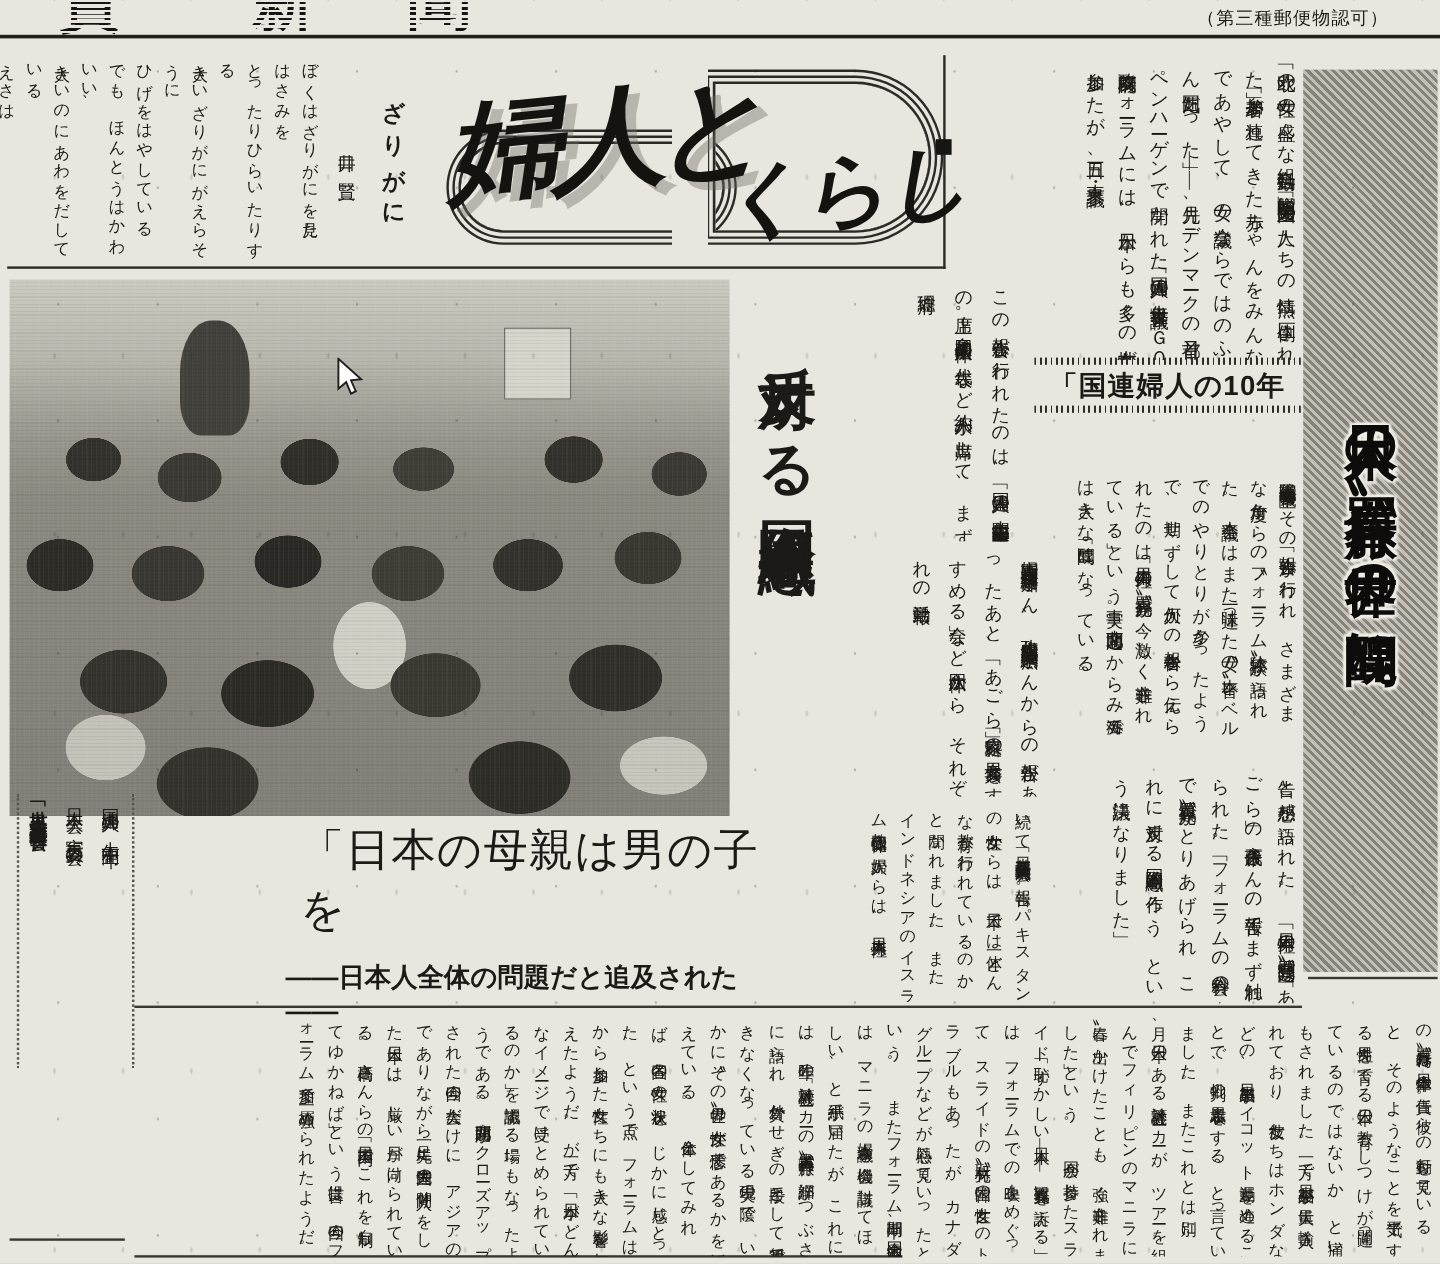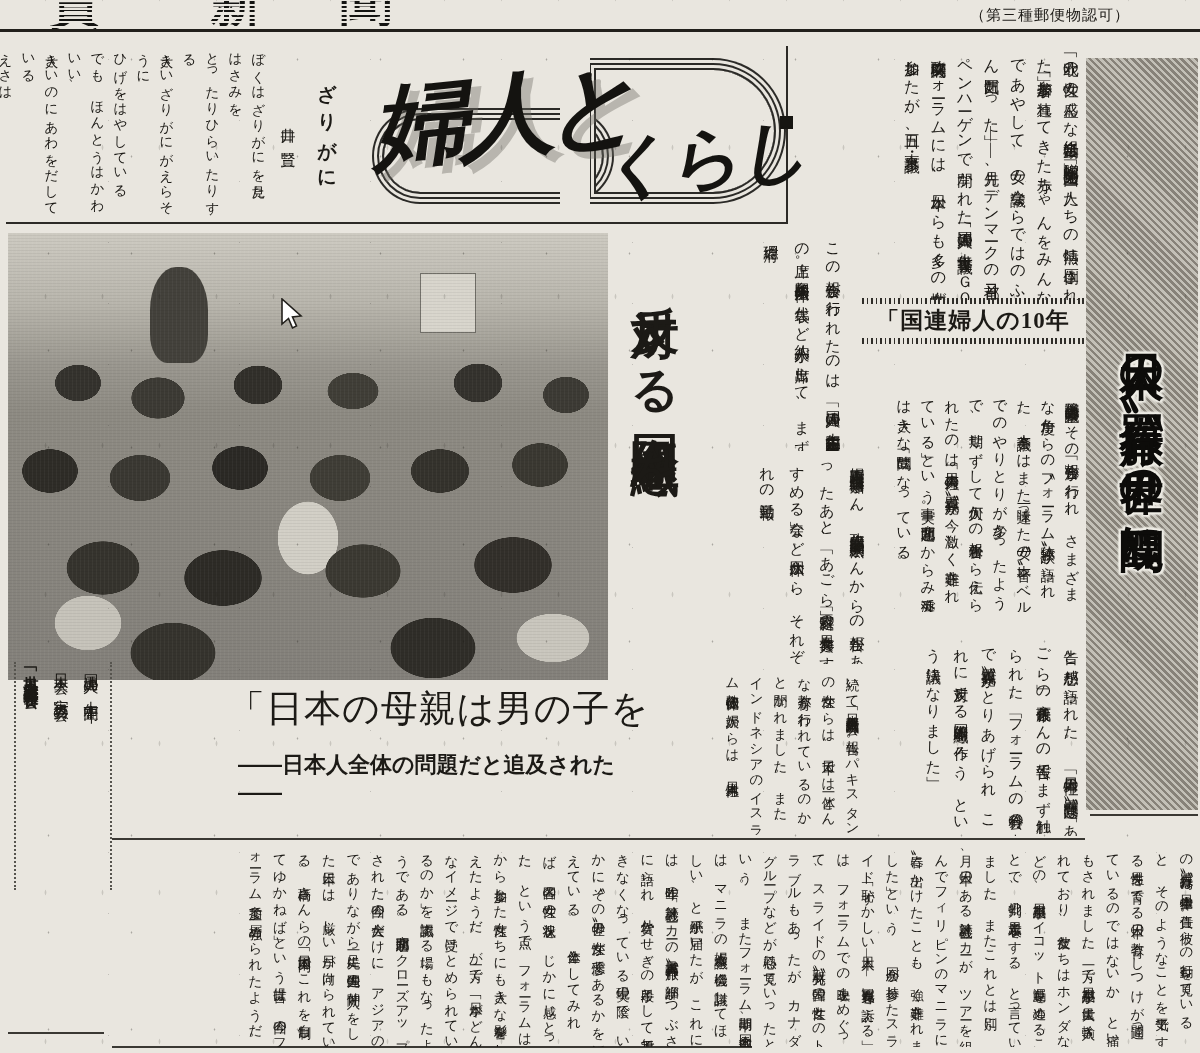--- a/index.html
+++ b/index.html
@@ -19,21 +19,21 @@
     background-position:7px 11px, 43px 29px, 17px 73px;
   }
   
   .mast-frag { position:absolute; top:0; height:30px; width:70px; overflow:hidden; }
   .mast-frag span {
     display:block; margin-top:-26px; font-size:52px; font-weight:900; line-height:56px;
     font-family:"Liberation Sans","DejaVu Sans",sans-serif;
     background:repeating-linear-gradient(0deg,#141412 0 2.2px,rgba(0,0,0,0) 2.2px 4.4px);
     -webkit-background-clip:text; background-clip:text; color:transparent;
   }
-  .postal { position:absolute; top:6px; left:970px; width:215px; font-size:15px; letter-spacing:1px; text-align:left; }
+  .postal { position:absolute; top:6px; left:970px; width:215px; font-size:15px; letter-spacing:1px; text-align:center; }
   .top-rule { position:absolute; top:29px; left:0; width:1200px; height:3px; background:#22201c; }
   
   .poem { position:absolute; left:12px; top:44px; width:336px; height:178px; writing-mode:vertical-rl; }
   .poem-title { font-size:19px; font-weight:700; letter-spacing:7px; padding-top:26px; line-height:42px; }
   .poem-author { font-size:15px; padding-top:72px; line-height:36px; letter-spacing:3px; }
   .poem-line { font-size:13.5px; line-height:23px; letter-spacing:1px; }
   .rule-under-poem { position:absolute; left:6px; top:222px; width:782px; height:2px; background:#2c2a26; }
   .logo-vrule { position:absolute; left:786px; top:46px; width:2px; height:178px; background:#2c2a26; }
   
   .swoosh-left { position:absolute; left:384px; top:120px; width:218px; height:72px; border-radius:40px;
@@ -79,40 +79,40 @@
   .photo-screen { position:absolute; left:412px; top:40px; width:56px; height:60px; background:#d8d5cc; border:1px solid #6f6d66; }
   .photo-speaker { position:absolute; left:142px; top:34px; width:58px; height:96px; background:#43413b; border-radius:45% 45% 30% 30%; }
   .cursor { position:absolute; left:280px; top:298px; z-index:60; }
   
   .photo-caption { position:absolute; left:14px; top:662px; width:98px; height:228px; writing-mode:vertical-rl;
     border-left:2px dotted #56544e; border-right:2px dotted #56544e; padding:0 4px; }
   .cap-col { font-size:15px; line-height:30px; letter-spacing:2px; }
   .cap-col.b { font-weight:700; }
   
   .quote-box { position:absolute; left:228px; top:684px; width:424px; height:158px; }
-  .quote-l1 { font-size:37px; letter-spacing:1px; font-weight:500; }
+  .quote-l1 { font-size:37px; letter-spacing:1px; font-weight:500;margin-left:22px; }
   .quote-l2 { font-size:37px; letter-spacing:1px; font-weight:500; margin:14px 0 0 14px; }
   .quote-sub { font-size:22px; font-weight:700; margin:16px 0 0 10px;
     font-family:"Liberation Sans","DejaVu Sans",sans-serif; }
   
   .v-headline { position:absolute; left:622px; top:266px; width:66px; height:478px; writing-mode:vertical-rl;
     font-size:48px; font-weight:900; letter-spacing:5px; line-height:66px;
     font-family:"Liberation Sans","DejaVu Sans",sans-serif; }
   
   .btxt { position:absolute; writing-mode:vertical-rl; overflow:hidden; letter-spacing:1px; }
   .lead   { left:788px; top:48px;  width:296px; height:252px; font-size:15.5px; line-height:26.5px; }
   .lead2  { left:845px; top:390px; width:239px; height:222px; font-size:14.5px; line-height:24px; }
   .rint   { left:692px; top:233px; width:156px; height:218px; font-size:15px;   line-height:31px; }
   .rp2    { left:692px; top:456px; width:180px; height:208px; font-size:15px;   line-height:30px; }
   .rp3    { left:864px; top:638px; width:220px; height:198px; font-size:15px;   line-height:27.5px; }
   .rp4    { left:692px; top:668px; width:172px; height:167px; font-size:13.5px; line-height:24px; }
   .bottom-band { left:8px; top:845px; width:1190px; height:202px; font-size:13.5px; line-height:24.5px; }
   
   .subhead-box { position:absolute; left:862px; top:298px; width:222px; height:90px; text-align:center;
-    font-family:Liberation Serif, serif; }
+    font-family:Liberation Sans, sans-serif; }
   .hatch-rule { height:6px; background:repeating-linear-gradient(90deg,#2f2d29 0 1.5px, transparent 1.5px 4.5px); }
   .subhead-l { font-size:23px; font-weight:900; line-height:34px; letter-spacing:1px; }
   
   .main-bar { position:absolute; left:1086px; top:58px; width:112px; height:752px;
     background:repeating-linear-gradient(45deg,#c3c0b7 0 2.5px,#878279 2.5px 5px); }
   .main-bar-text { width:112px; height:752px; writing-mode:vertical-rl; text-align:center;
     font-size:44px; font-weight:900; line-height:112px; letter-spacing:2px; color:#0d0c0a;
     font-family:"Liberation Sans","DejaVu Sans",sans-serif;
     text-shadow:0 0 3px #efede6, 2px 2px 2px #efede6, -2px -2px 2px #efede6, 2px -2px 2px #efede6, -2px 2px 2px #efede6; }
   

